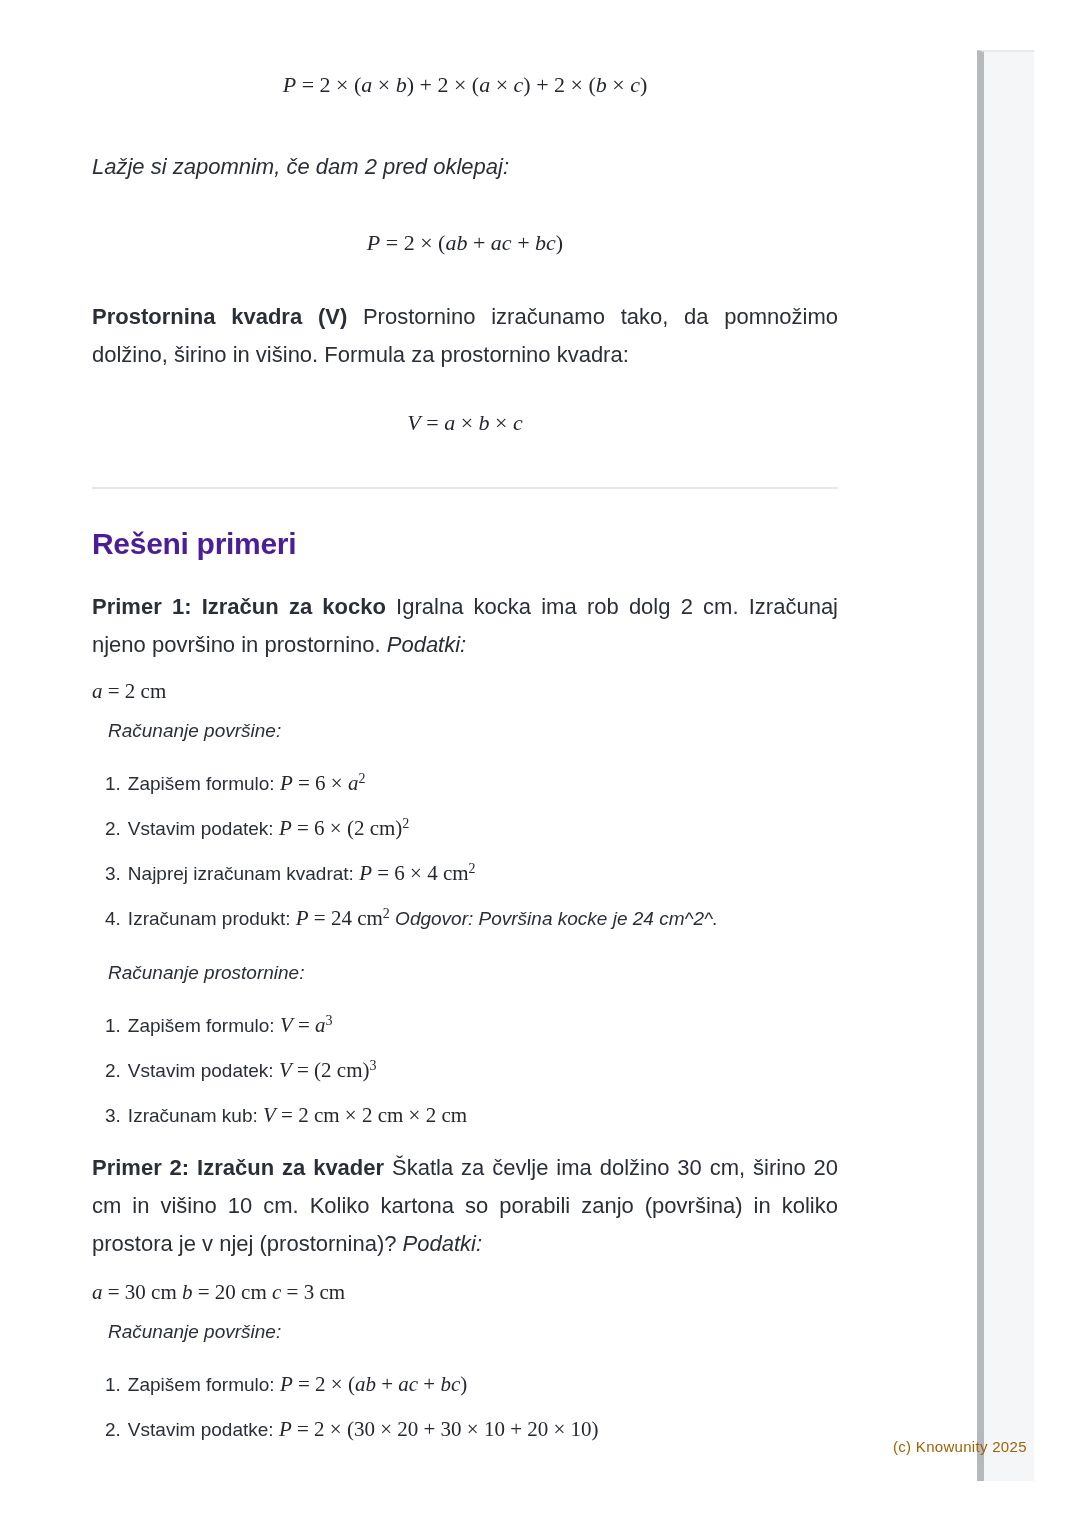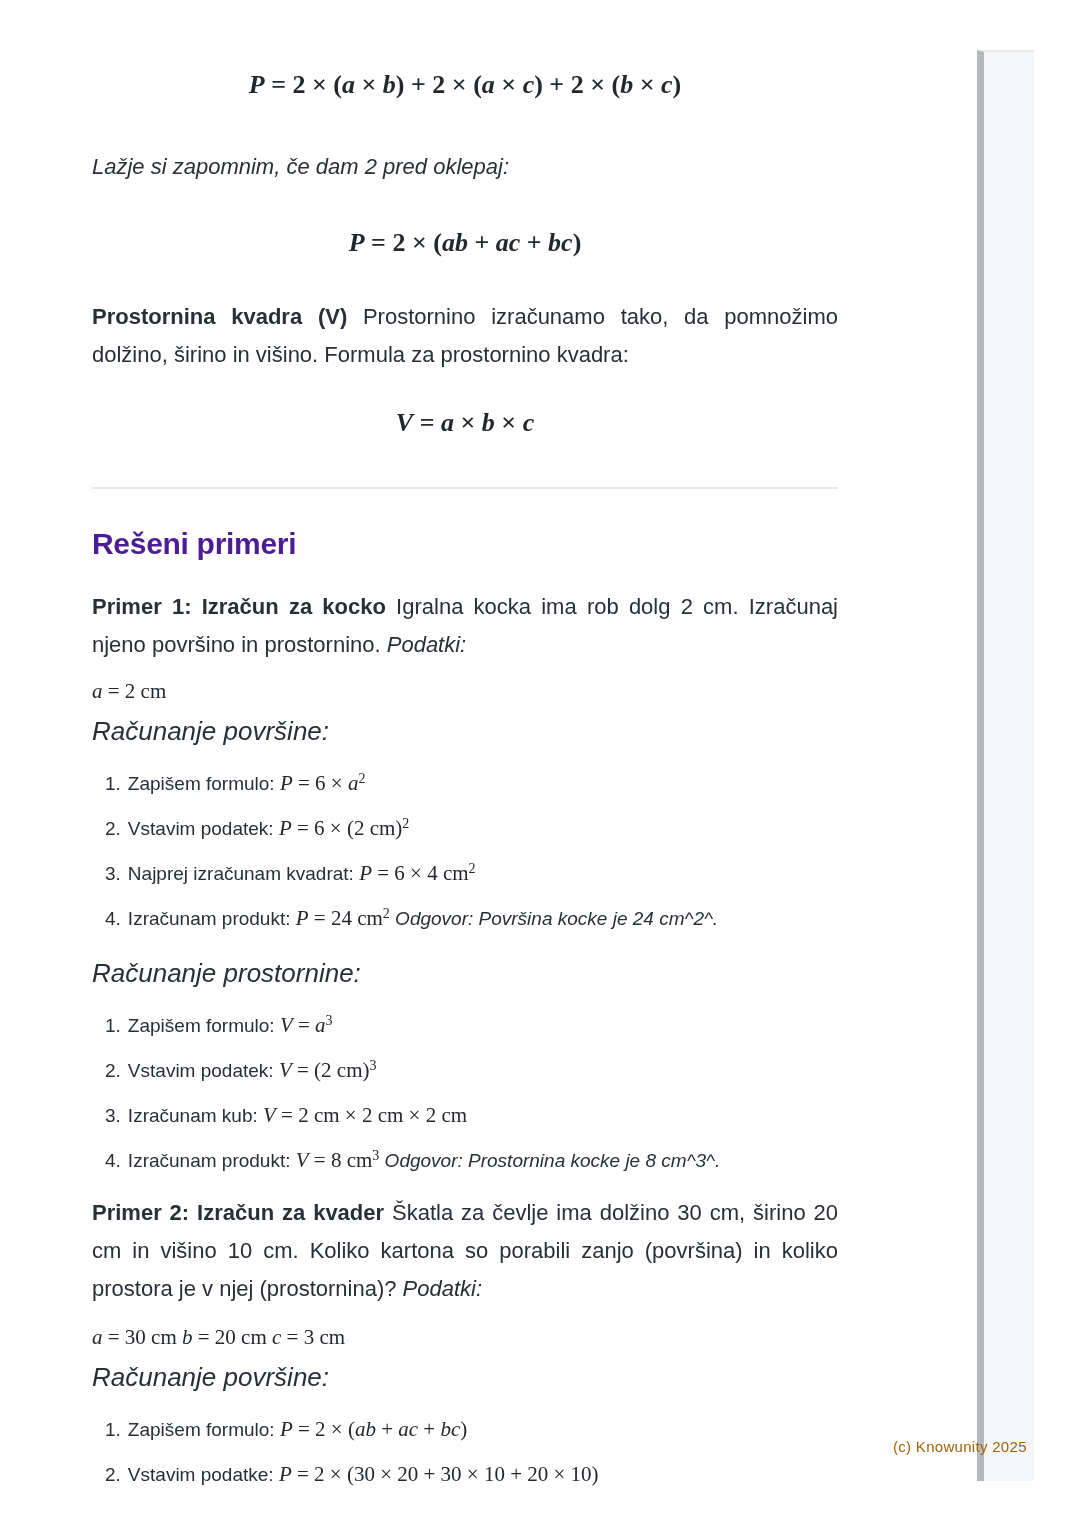--- a/index.html
+++ b/index.html
@@ -18,43 +18,43 @@
   }
   .para { font-size:22px; line-height:38px; margin:0; }
   .just { text-align:justify; }
   .b { font-weight:700; }
   .i { font-style:italic; }
   .m { font-family:"Liberation Serif", serif; font-size:21px; color:#24282e; }
   sup { line-height:0; }
   sup.m { font-size:14px; }
   .formula {
     font-family:"Liberation Serif", serif;
-    font-size:26px; line-height:30px;
-    text-align:center; color:#24282e;font-weight:bold;
+    font-size:22px; line-height:30px;
+    text-align:center; color:#24282e;
   }
   .formula .m { font-size:1em; }
   .f1 { margin-top:70px; }
   .note { margin-top:48px; }
   .f2 { margin-top:42px; }
   .pvol { margin-top:40px; }
   .f3 { margin-top:34px; }
   .divider {
     border:none; border-top:2px solid #e7e8ea;
     margin:49px 0 0 0; width:746px; height:0;
   }
   .heading {
     margin:32px 0 0 0;
     font-size:30px; line-height:45px;
     font-weight:700; color:#4c1d95;
     letter-spacing:-0.3px;
   }
   .intro1 { margin-top:22px; }
   .mathline { line-height:30px; }
   .data1 { margin-top:12px; }
-  .label { font-size:26px; line-height:38px; font-style:italic; margin:0; }
+  .label { font-size:19px; line-height:38px; font-style:italic; margin:16px; }
   .label1 { margin-top:4px; }
   .label2 { margin-top:20px; }
   .label3 { margin-top:4px; }
   .steps { list-style:none; margin:18px 0 0 0; padding:0 0 0 13px; }
   .step { font-size:19px; line-height:31px; margin:0 0 14px 0; }
   .step:last-child { margin-bottom:0; }
   .num { margin-right:7px; }
   .intro2 { margin-top:18px; }
   .data2 { margin-top:14px; }
   .side-strip {
@@ -119,23 +119,20 @@
     <ol class="steps">
       <li class="step">
         <span class="num">1.</span><span><span>Zapišem formulo: </span><span class="i m">V</span><span class="m"> = </span><span class="i m">a</span><sup class="m">3</sup></span>
       </li>
       <li class="step">
         <span class="num">2.</span><span><span>Vstavim podatek: </span><span class="i m">V</span><span class="m"> = (2 cm)</span><sup class="m">3</sup></span>
       </li>
       <li class="step">
         <span class="num">3.</span><span><span>Izračunam kub: </span><span class="i m">V</span><span class="m"> = 2 cm × 2 cm × 2 cm</span></span>
       </li>
-      <li class="step">
-        <span class="num">4.</span><span><span>Izračunam produkt: </span><span class="i m">V</span><span class="m"> = 8 cm</span><sup class="m">3</sup><span class="m"> </span><span class="i">Odgovor: Prostornina kocke je 8 cm^3^.</span></span>
-      </li>
     </ol>
 
     <p class="para just intro2"><span class="b">Primer 2: Izračun za kvader</span><span> Škatla za čevlje ima dolžino 30 cm, širino 20 cm in višino 10 cm. Koliko kartona so porabili zanjo (površina) in koliko prostora je v njej (prostornina)? </span><span class="i">Podatki:</span></p>
 
     <div class="mathline data2"><span class="i m">a</span><span class="m"> = 30 cm </span><span class="i m">b</span><span class="m"> = 20 cm </span><span class="i m">c</span><span class="m"> = 3 cm</span></div>
 
     <p class="label label3">Računanje površine:</p>
 
     <ol class="steps">
       <li class="step">

